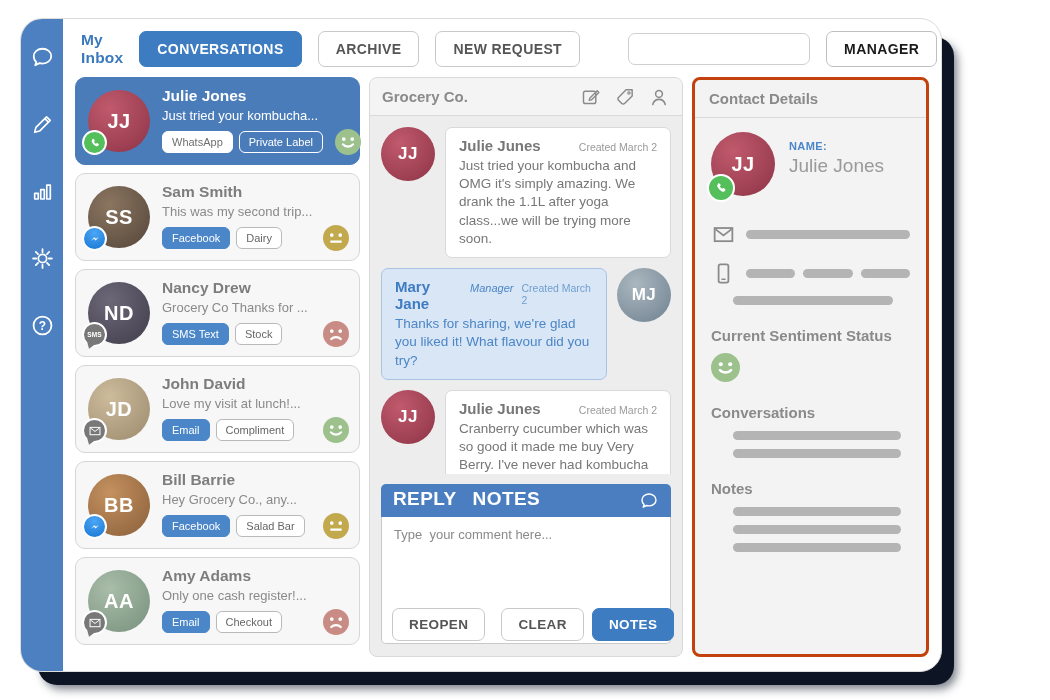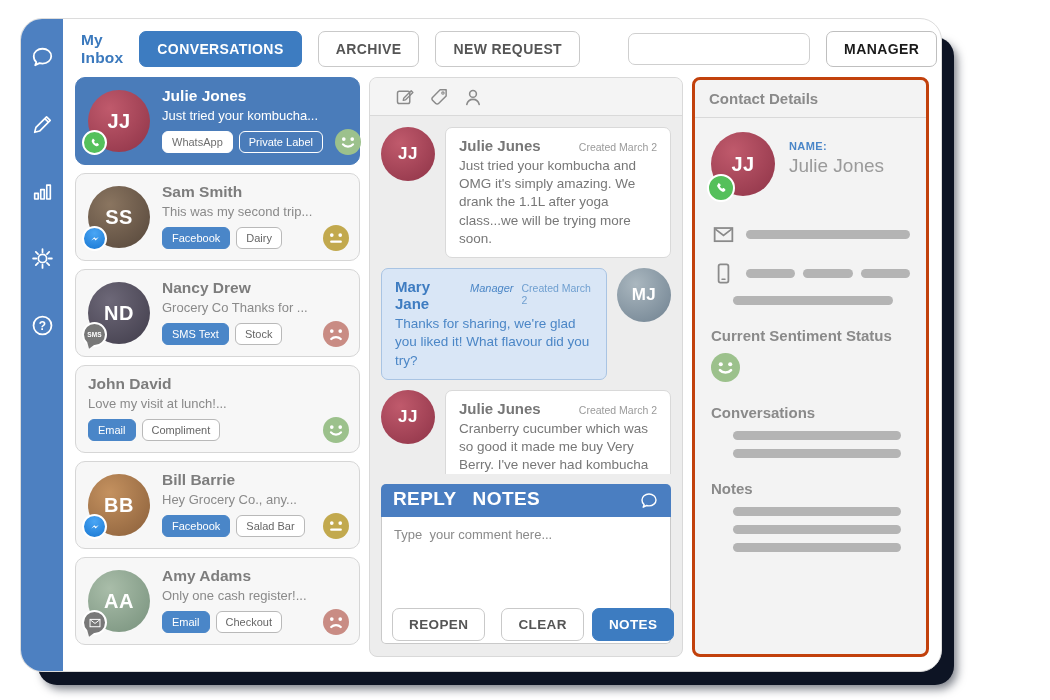--- a/index.html
+++ b/index.html
@@ -327,20 +327,31 @@
                 <span class="pill tag-badge">Stock</span>
                 <span class="spacer"></span>
                 <span class="sent"><svg width="26" height="26">
                       <use href="#s-sad"></use>
                     </svg></span>
               </span>
             </span>
           </div>
 
           <div class="conv-item">
+            <span class="avatar-wrap">
+              <span class="avatar av-john">JD</span>
+              <span class="chan gray">
+                  <span class="ic">
+                    <svg>
+                      <use href="#i-envelope"></use>
+                    </svg>
+                  </span>
+                  <span class="tail"></span>
+                </span>
+            </span>
             <span class="conv-main">
               <span class="conv-name">John David</span>
               <span class="conv-prev">Love my visit at lunch!...</span>
               <span class="badge-row">
                 <span class="pill chan-badge">Email</span>
                 <span class="pill tag-badge">Compliment</span>
                 <span class="spacer"></span>
                 <span class="sent"><svg width="26" height="26">
                       <use href="#s-happy"></use>
                     </svg></span>
@@ -396,20 +407,21 @@
                       <use href="#s-sad"></use>
                     </svg></span>
               </span>
             </span>
           </div>
 
         </section>
 
         <section class="thread">
           <div class="thread-head">
+            <span class="thread-title">Grocery Co.</span>
             <span class="ic">
                 <svg>
                   <use href="#i-compose"></use>
                 </svg>
               </span>
             <span class="ic">
                 <svg>
                   <use href="#i-tag"></use>
                 </svg>
               </span>

